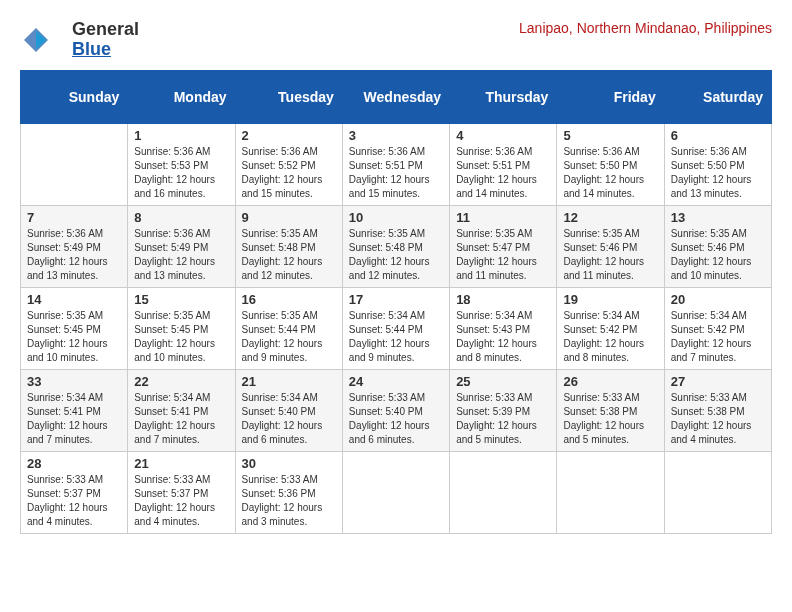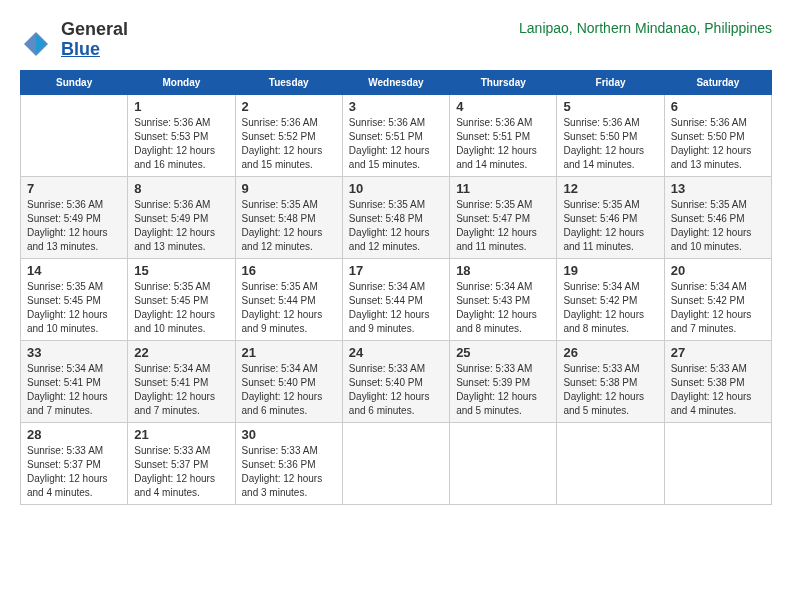--- a/index.html
+++ b/index.html
@@ -11,22 +11,22 @@
       padding: 20px;
     }
     .header {
       display: flex;
       align-items: flex-start;
       justify-content: space-between;
       margin-bottom: 10px;
     }
     .logo {
       display: flex;
-      align-items: flex-end;
-      gap: 9px;
+      align-items: center;
+      gap: 20px;
     }
     .logo-text {
       display: flex;
       flex-direction: column;
       font-weight: bold;
       font-size: 18px;
       line-height: 1.1;
     }
     .logo-general { color: #333; }
     .logo-blue { color: #1a5aab; text-decoration: underline; }
@@ -38,33 +38,33 @@
       text-align: right;
     }
     .title-block h1 {
       font-size: 32px;
       font-weight: bold;
       color: #333;
     }
     .title-block h2 {
       font-size: 14px;
       font-weight: normal;
-      color: #15803d;
+      color: #b91c1c;
     }
     .calendar {
       width: 100%;
       border-collapse: collapse;
       border: 1px solid #ccc;
     }
     .calendar th {
       background: #1a5aab;
       color: #fff;
-      font-size: 10px;
-      padding: 6px 8px;
-      text-align: center;
+      font-size: 14px;
+      padding: 18px 8px;
+      text-align: right;
       border: 1px solid #1a5aab;
     }
     .calendar td {
       vertical-align: top;
       padding: 4px 6px;
       border: 1px solid #ccc;
       font-size: 10.5px;
       color: #333;
       width: calc(100% / 7);
       min-height: 80px;

